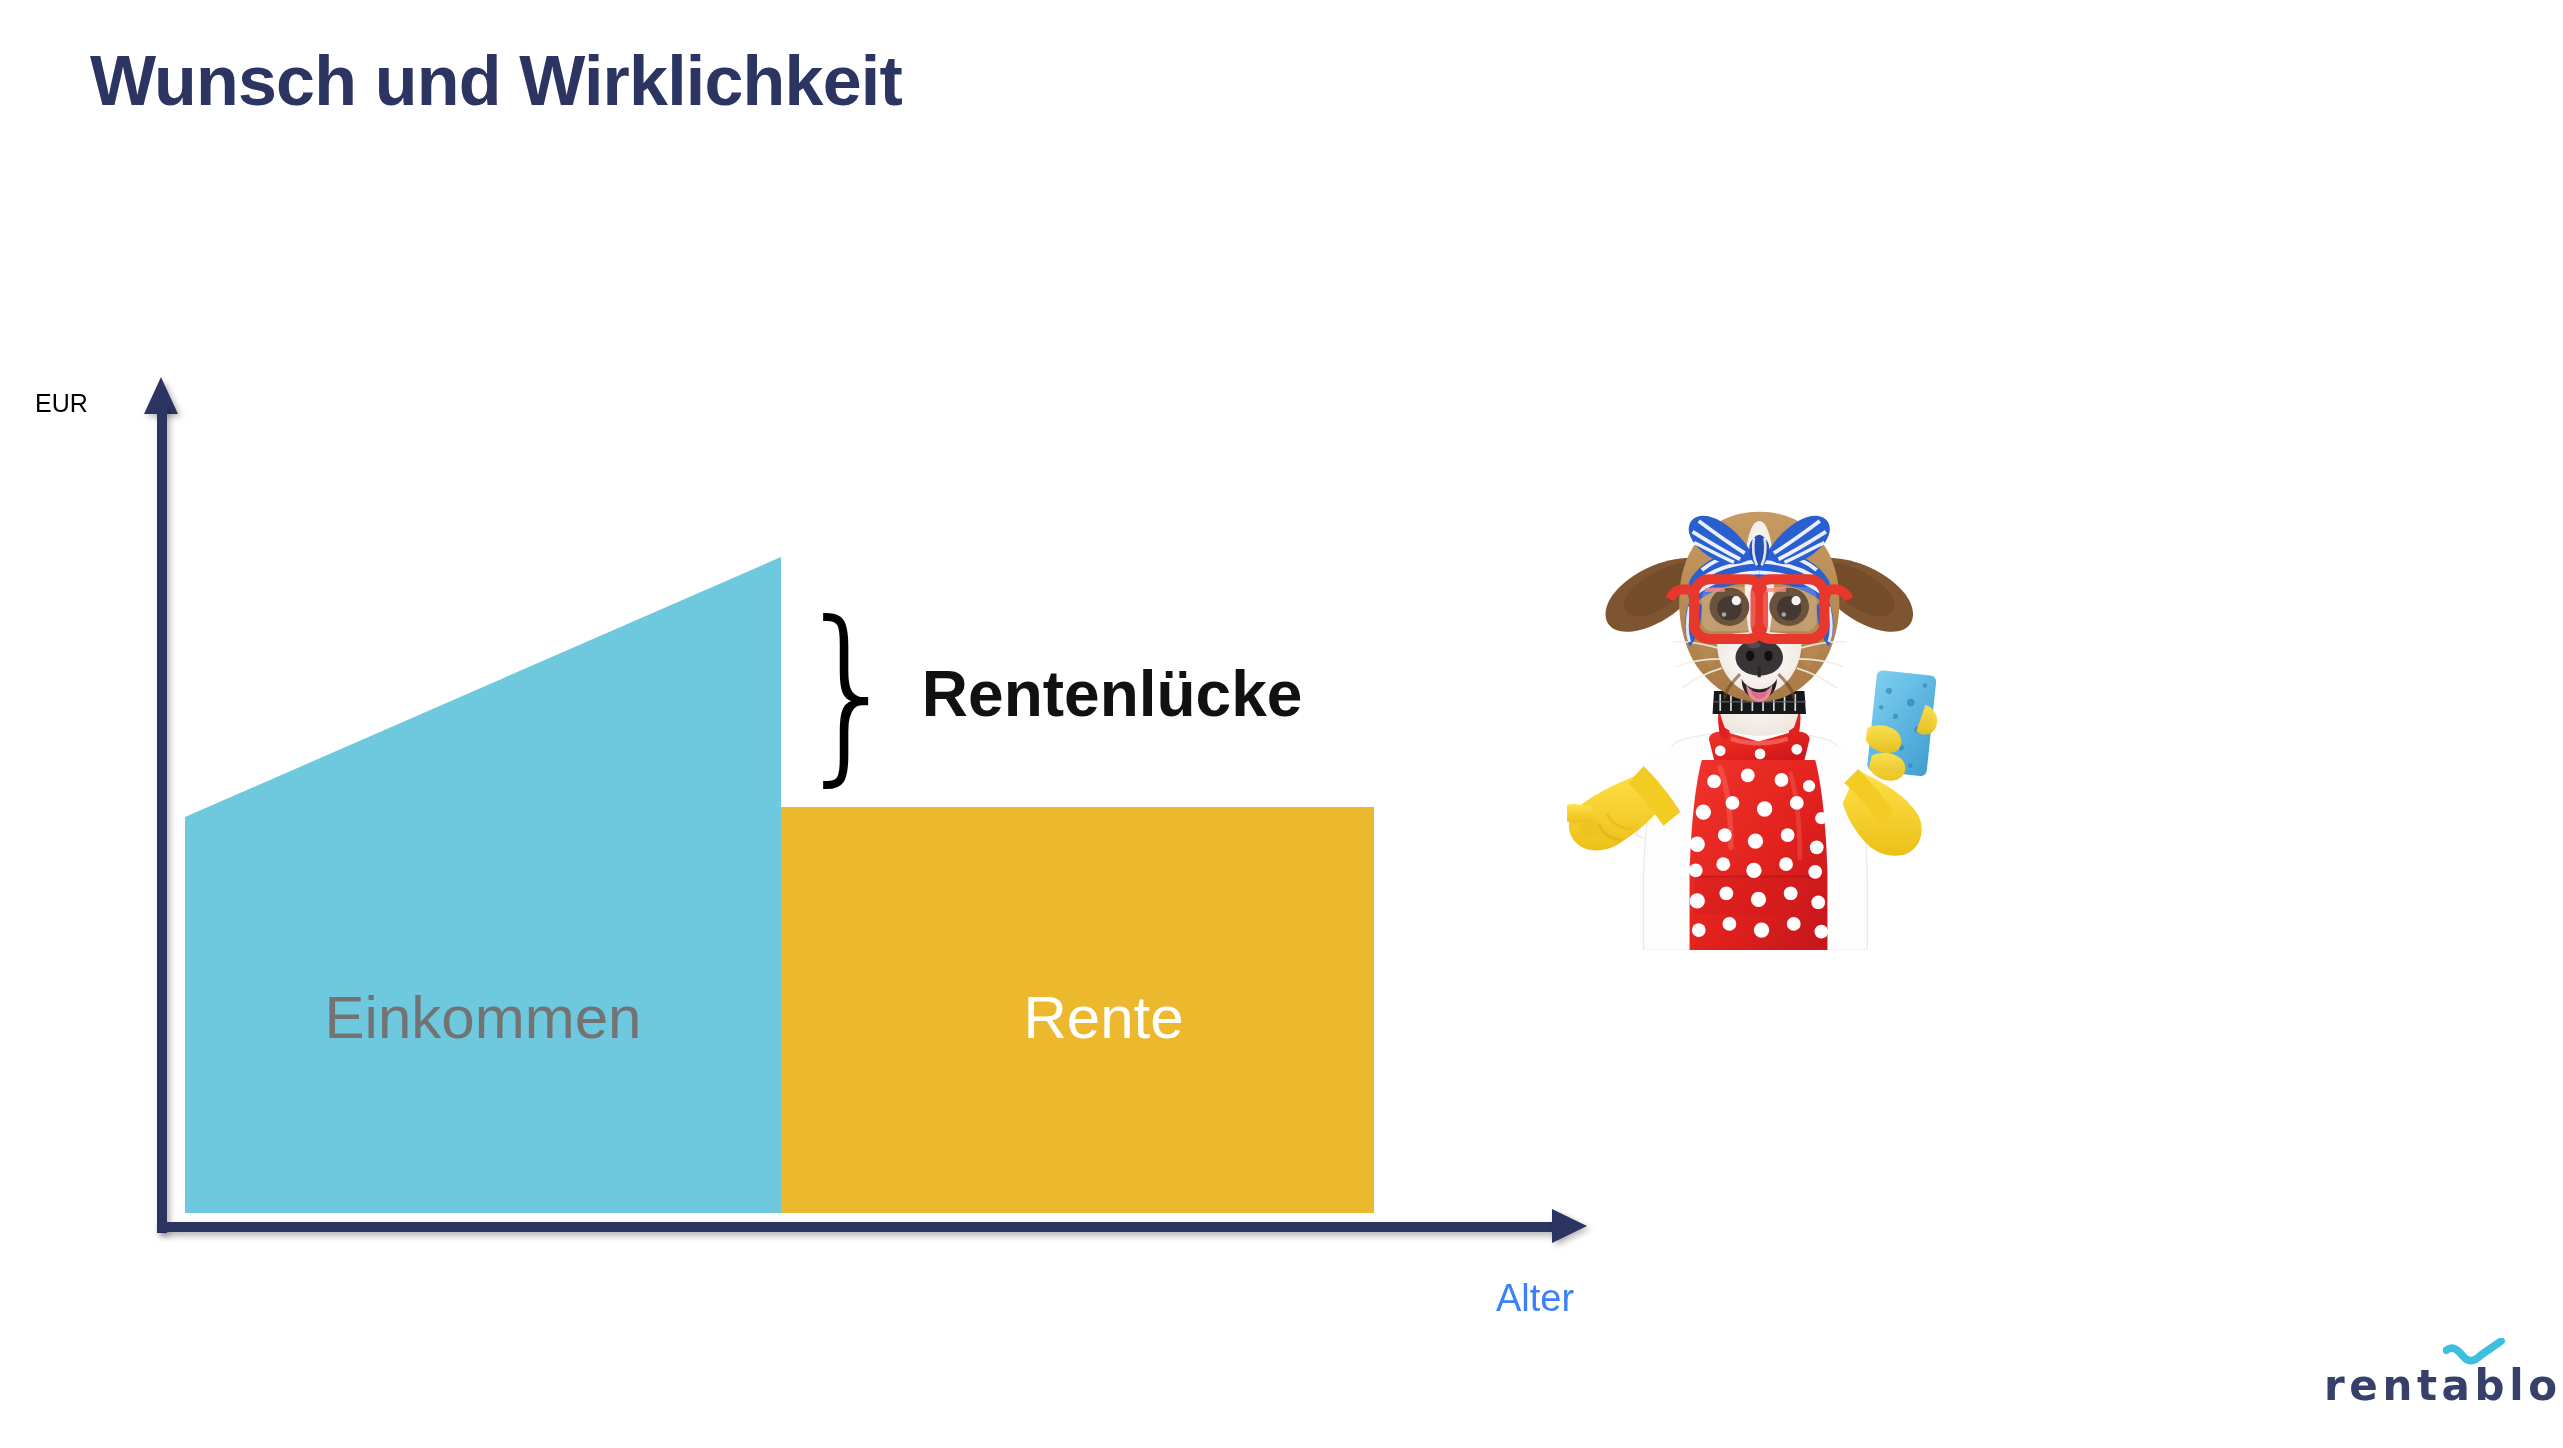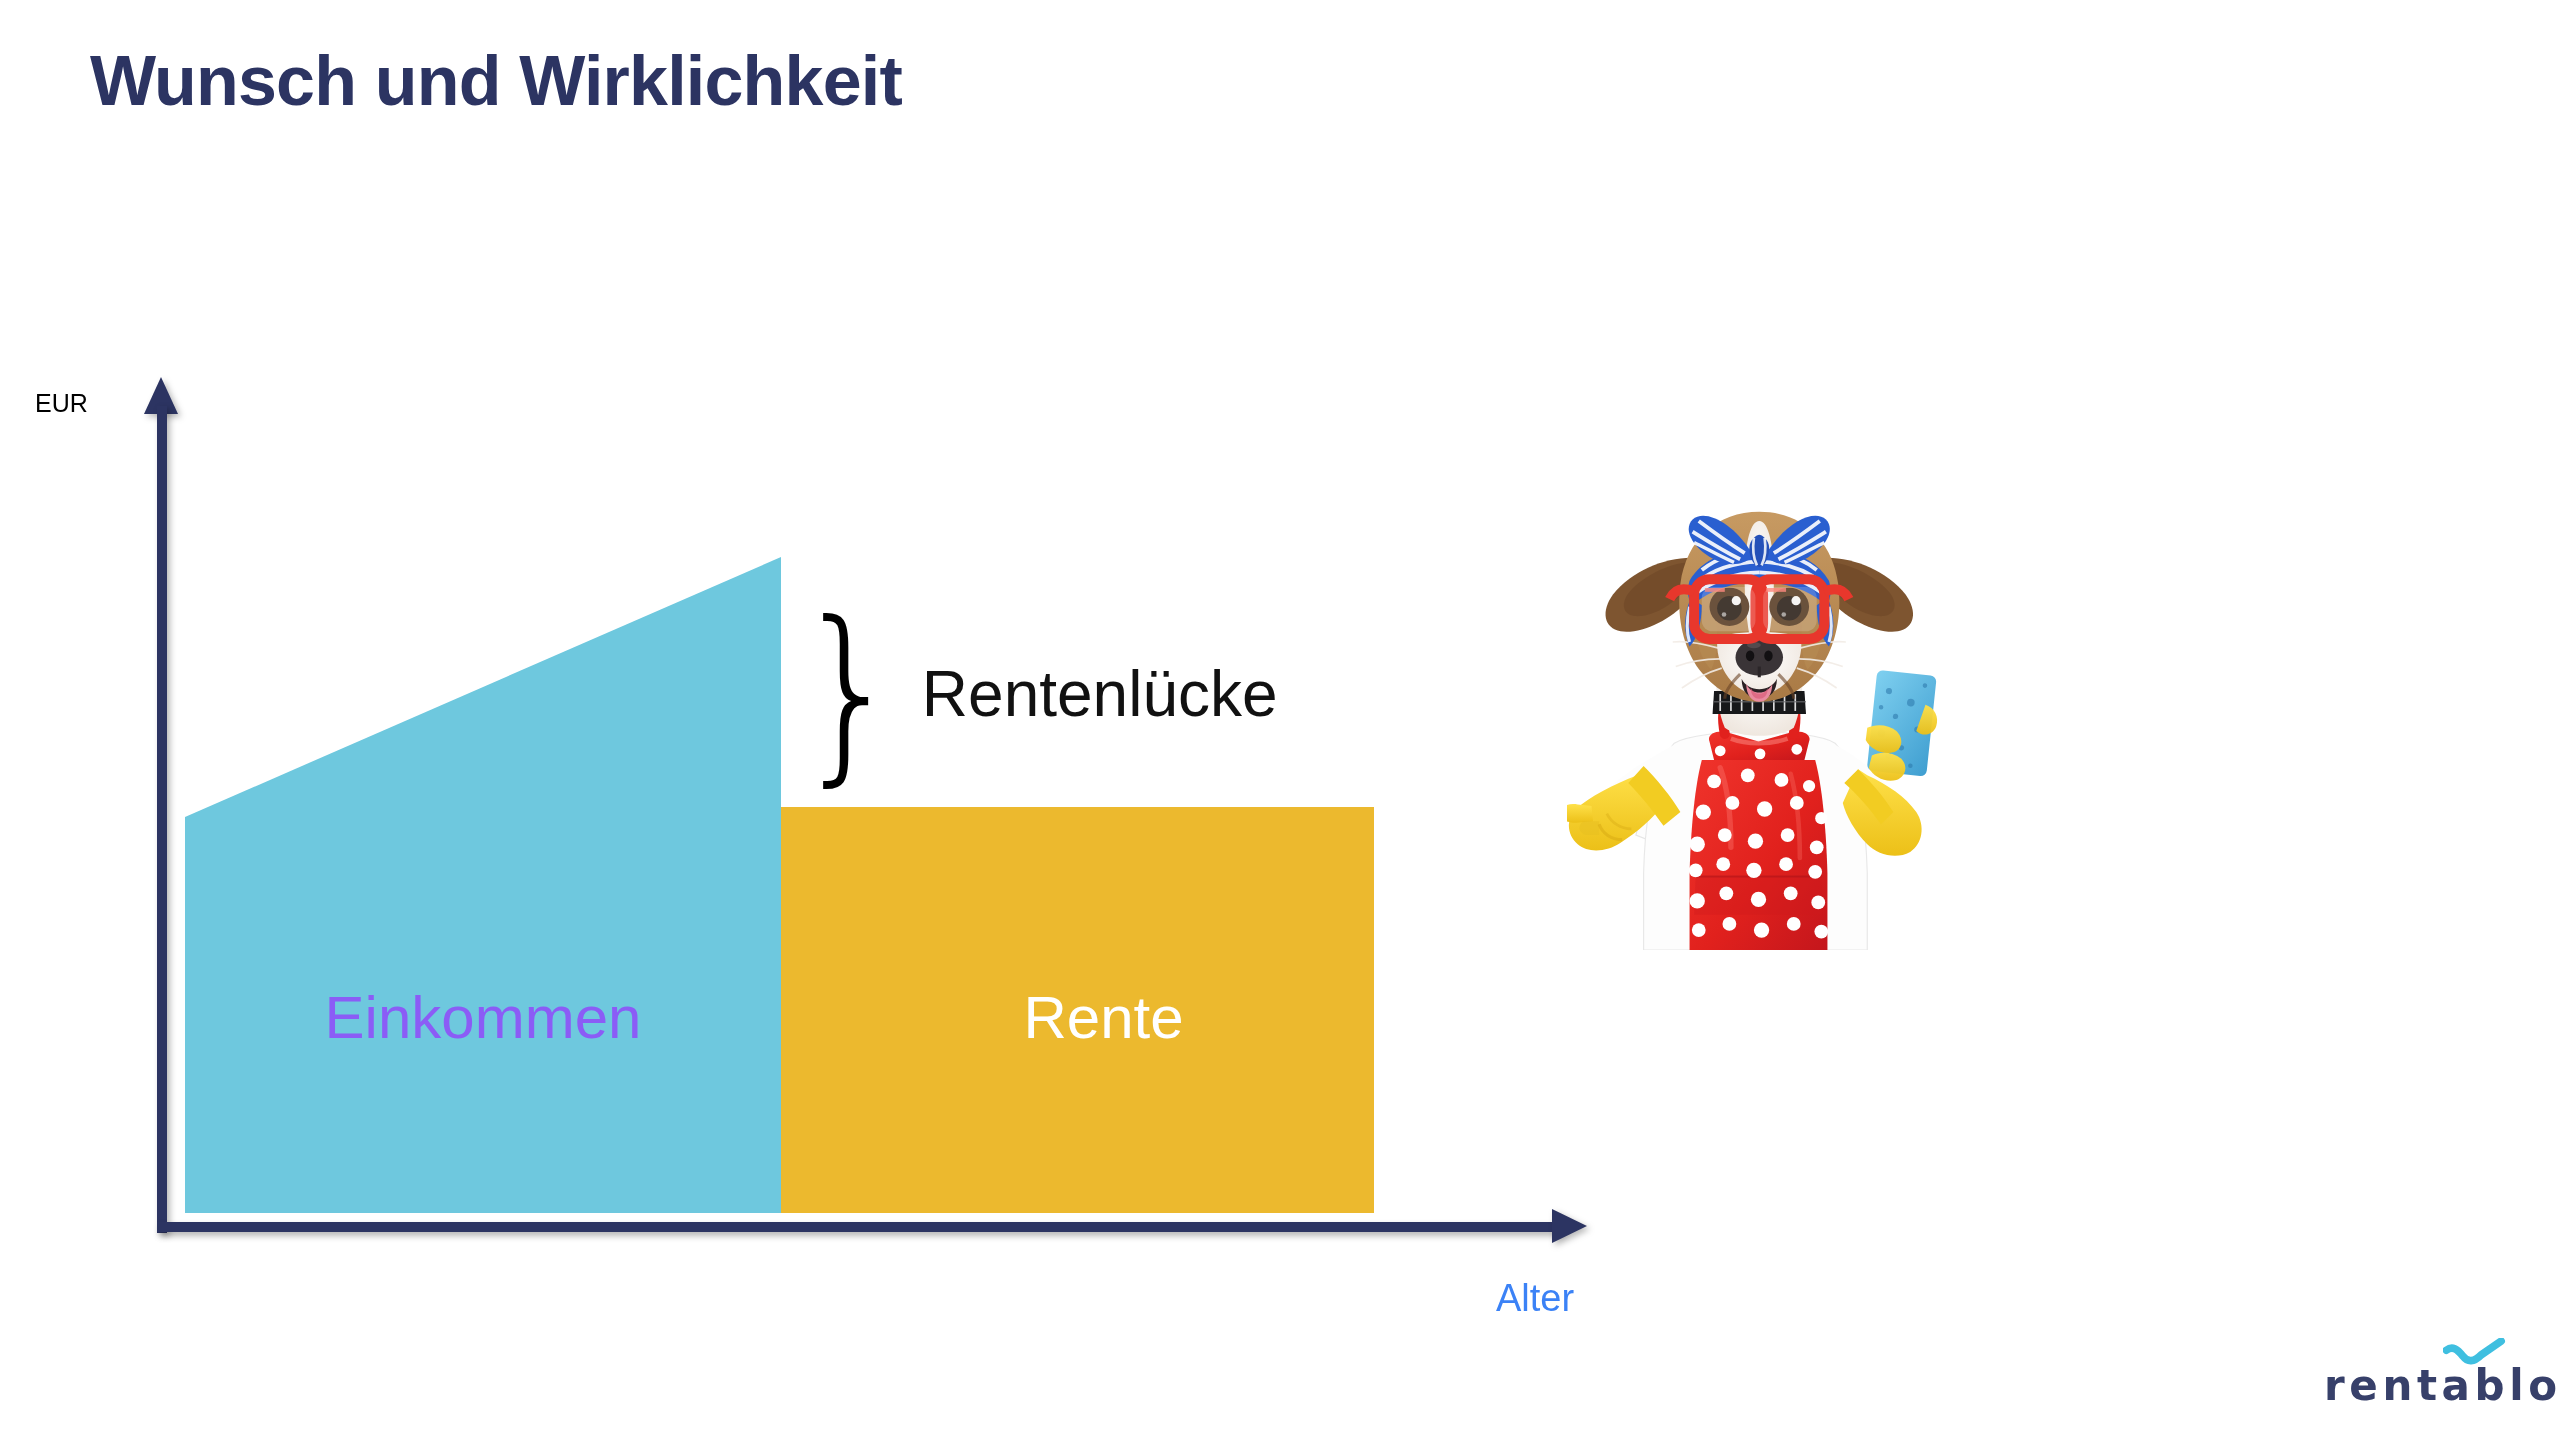--- a/index.html
+++ b/index.html
@@ -90,21 +90,21 @@
     left:185px; top:817px;
     width:596px; height:396px;
     background:#6ec8de;
   }
   #income-label {
     position:absolute;
     left:185px; top:983px;
     width:596px;
     text-align:center;
     font-size:60px;
-    color:#8b5cf6;
+    color:#737373;
     white-space:nowrap;
   }
 
   
   #pension-block {
     position:absolute;
     left:781px; top:807px;
     width:593px; height:406px;
     background:#ecb92e;
   }
@@ -132,20 +132,21 @@
     font-family:"DejaVu Sans", sans-serif;
     transform:scaleX(0.9);
     margin-right:4.6px;
   }
   #gap-label {
     font-size:64px;
     color:#111111;
     white-space:nowrap;
     margin-left:7.7px;
     margin-top:3.1px;
+    font-weight:bold;
   }
 
   
   #dog-illustration {
     position:absolute;
     left:1567px; top:475px;
     width:383px; height:475px;
   }
 
   

